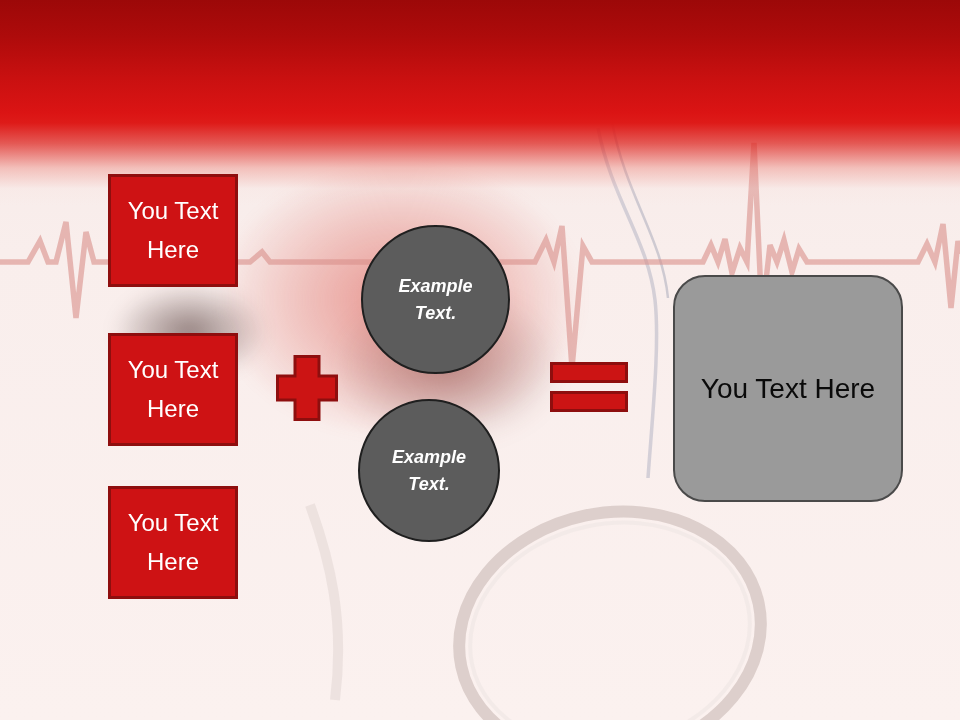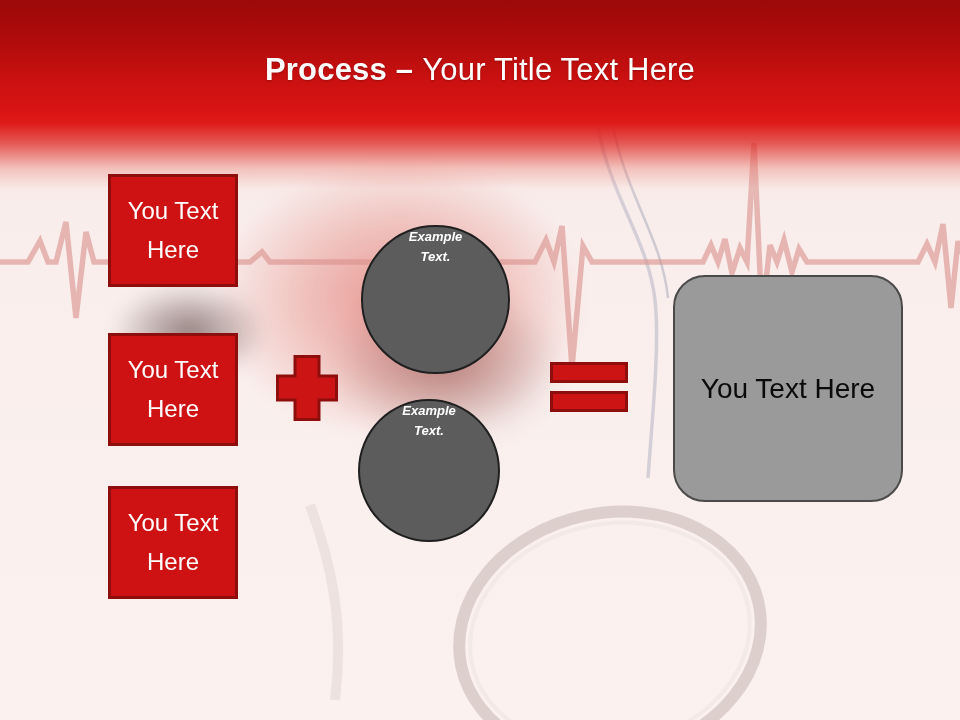--- a/index.html
+++ b/index.html
@@ -54,22 +54,22 @@
   .rb-1{top:174px;}
   .rb-2{top:333px;}
   .rb-3{top:486px;}
   
   .plus-wrap{position:absolute;left:276px;top:355px;width:62px;height:66px;}
   .equals-wrap{position:absolute;left:550px;top:362px;width:78px;height:50px;}
   
   .gray-circle{
     position:absolute;border-radius:50%;
     background:#5C5C5C;border:2.5px solid #1F1F1F;box-sizing:border-box;
-    display:flex;justify-content:center;text-align:center;
-    color:#FFFFFF;font-size:13px;font-weight:bold;font-style:italic;line-height:1.5;
+    display:flex;align-items:center;justify-content:center;text-align:center;
+    color:#FFFFFF;font-size:18px;font-weight:bold;font-style:italic;line-height:1.5;
   }
   .gc-1{left:361px;top:225px;width:149px;height:149px;}
   .gc-2{left:358px;top:399px;width:142px;height:143px;}
   .gray-circle .lbl{width:82px;}
   
   .result-box{
     position:absolute;left:673px;top:275px;width:230px;height:227px;
     background:#9A9A9A;border:2.5px solid #4A4A4A;border-radius:32px;box-sizing:border-box;
     display:flex;align-items:center;justify-content:center;text-align:center;
     color:#0A0A0A;font-size:28px;
@@ -95,23 +95,20 @@
     </g>
 
     <path d="M0,262 H28 L40,241 L48,262 H56 L66,222 L76,318 L86,232 L94,262
              H250 L262,252 L270,262 H535 L546,240 L554,262 L562,226 L572,368
              L583,246 L592,262 H703 L711,245 L718,262 L725,239 L732,273 L740,248
              L747,262 L754,143 L762,316 L770,245 L777,262 L784,240 L792,272
              L799,249 L807,262 H918 L927,244 L935,262 L943,224 L951,308 L958,241 L960,254" fill="none" stroke="#D98F8A" stroke-width="5.5" opacity="0.6" stroke-linejoin="miter"></path>
   </svg>
 
   <div class="header"></div>
-  <div class="title">
-    <span class="t-bold">Process –</span><span class="t-reg">Your Title Text Here</span>
-  </div>
 
   <div class="red-box rb-1">
     <div class="lbl">You Text Here</div>
   </div>
   <div class="red-box rb-2">
     <div class="lbl">You Text Here</div>
   </div>
   <div class="red-box rb-3">
     <div class="lbl">You Text Here</div>
   </div>

